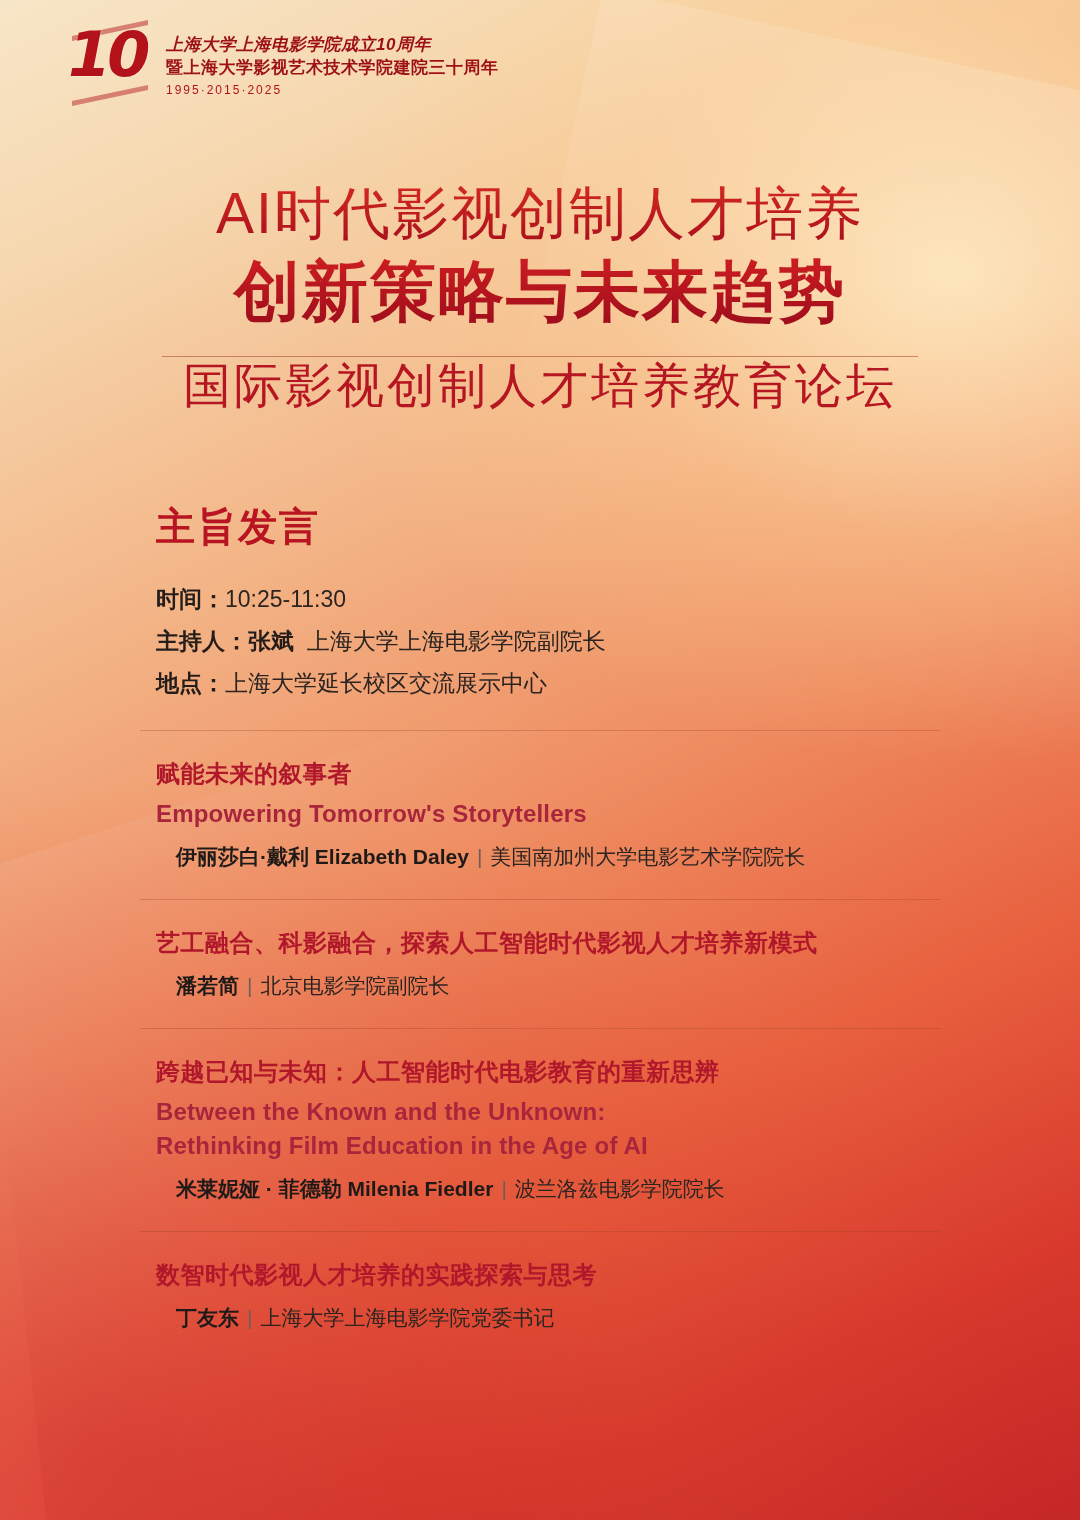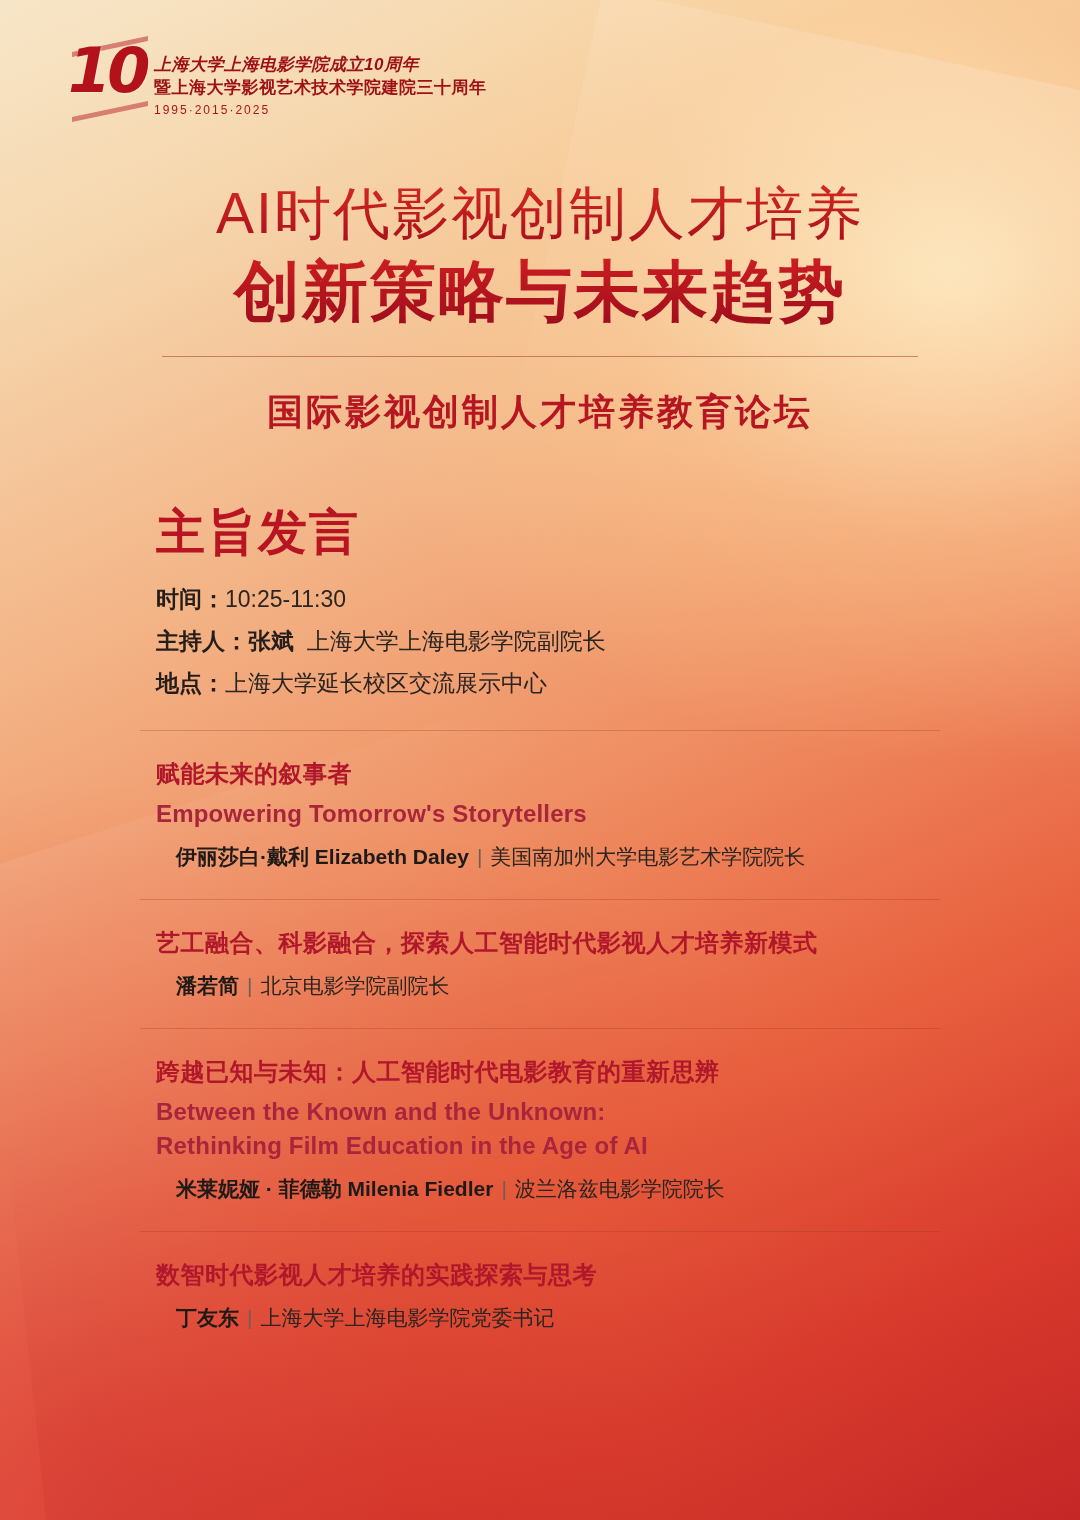--- a/index.html
+++ b/index.html
@@ -40,23 +40,24 @@
   .facet-3 {
     left: 40px; bottom: -260px; width: 1200px; height: 700px;
     background: linear-gradient(15deg, rgba(160,20,20,0.18), rgba(255,255,255,0.0) 70%);
     transform: rotate(-6deg);
   }
 
   
   .logo-block {
     position: absolute;
     left: 68px;
-    top: 40px;
+    top: 24px;
     display: flex;
-    align-items: flex-end;
+    align-items: center;
+    gap: 12px;
   }
   .logo-mark {
     position: relative;
     width: 86px;
     height: 80px;
     flex: none;
   }
   .logo-mark .ten {
     position: absolute;
     left: 0;
@@ -142,34 +143,33 @@
     color: transparent;
     text-align: center;
   }
   .title-rule {
     margin: 26px auto 0;
     width: 756px;
     height: 1px;
     background: rgba(150,30,25,0.45);
   }
   .subtitle {
-    margin-top: 26px;
-    font-size: 36px;
-    font-weight: 700;
+    font-size: 48px;
+    font-weight: 400;
     letter-spacing: 3px;
     line-height: 58px;
     color: #b61622;
   }
 
   
   .section-head {
     position: absolute;
     left: 156px;
     top: 500px;
-    font-size: 49px;
+    font-size: 39px;
     font-weight: 700;
     letter-spacing: 2px;
     color: #b81421;
   }
 
   .meta {
     position: absolute;
     left: 156px;
     top: 578px;
     color: #2b2420;

